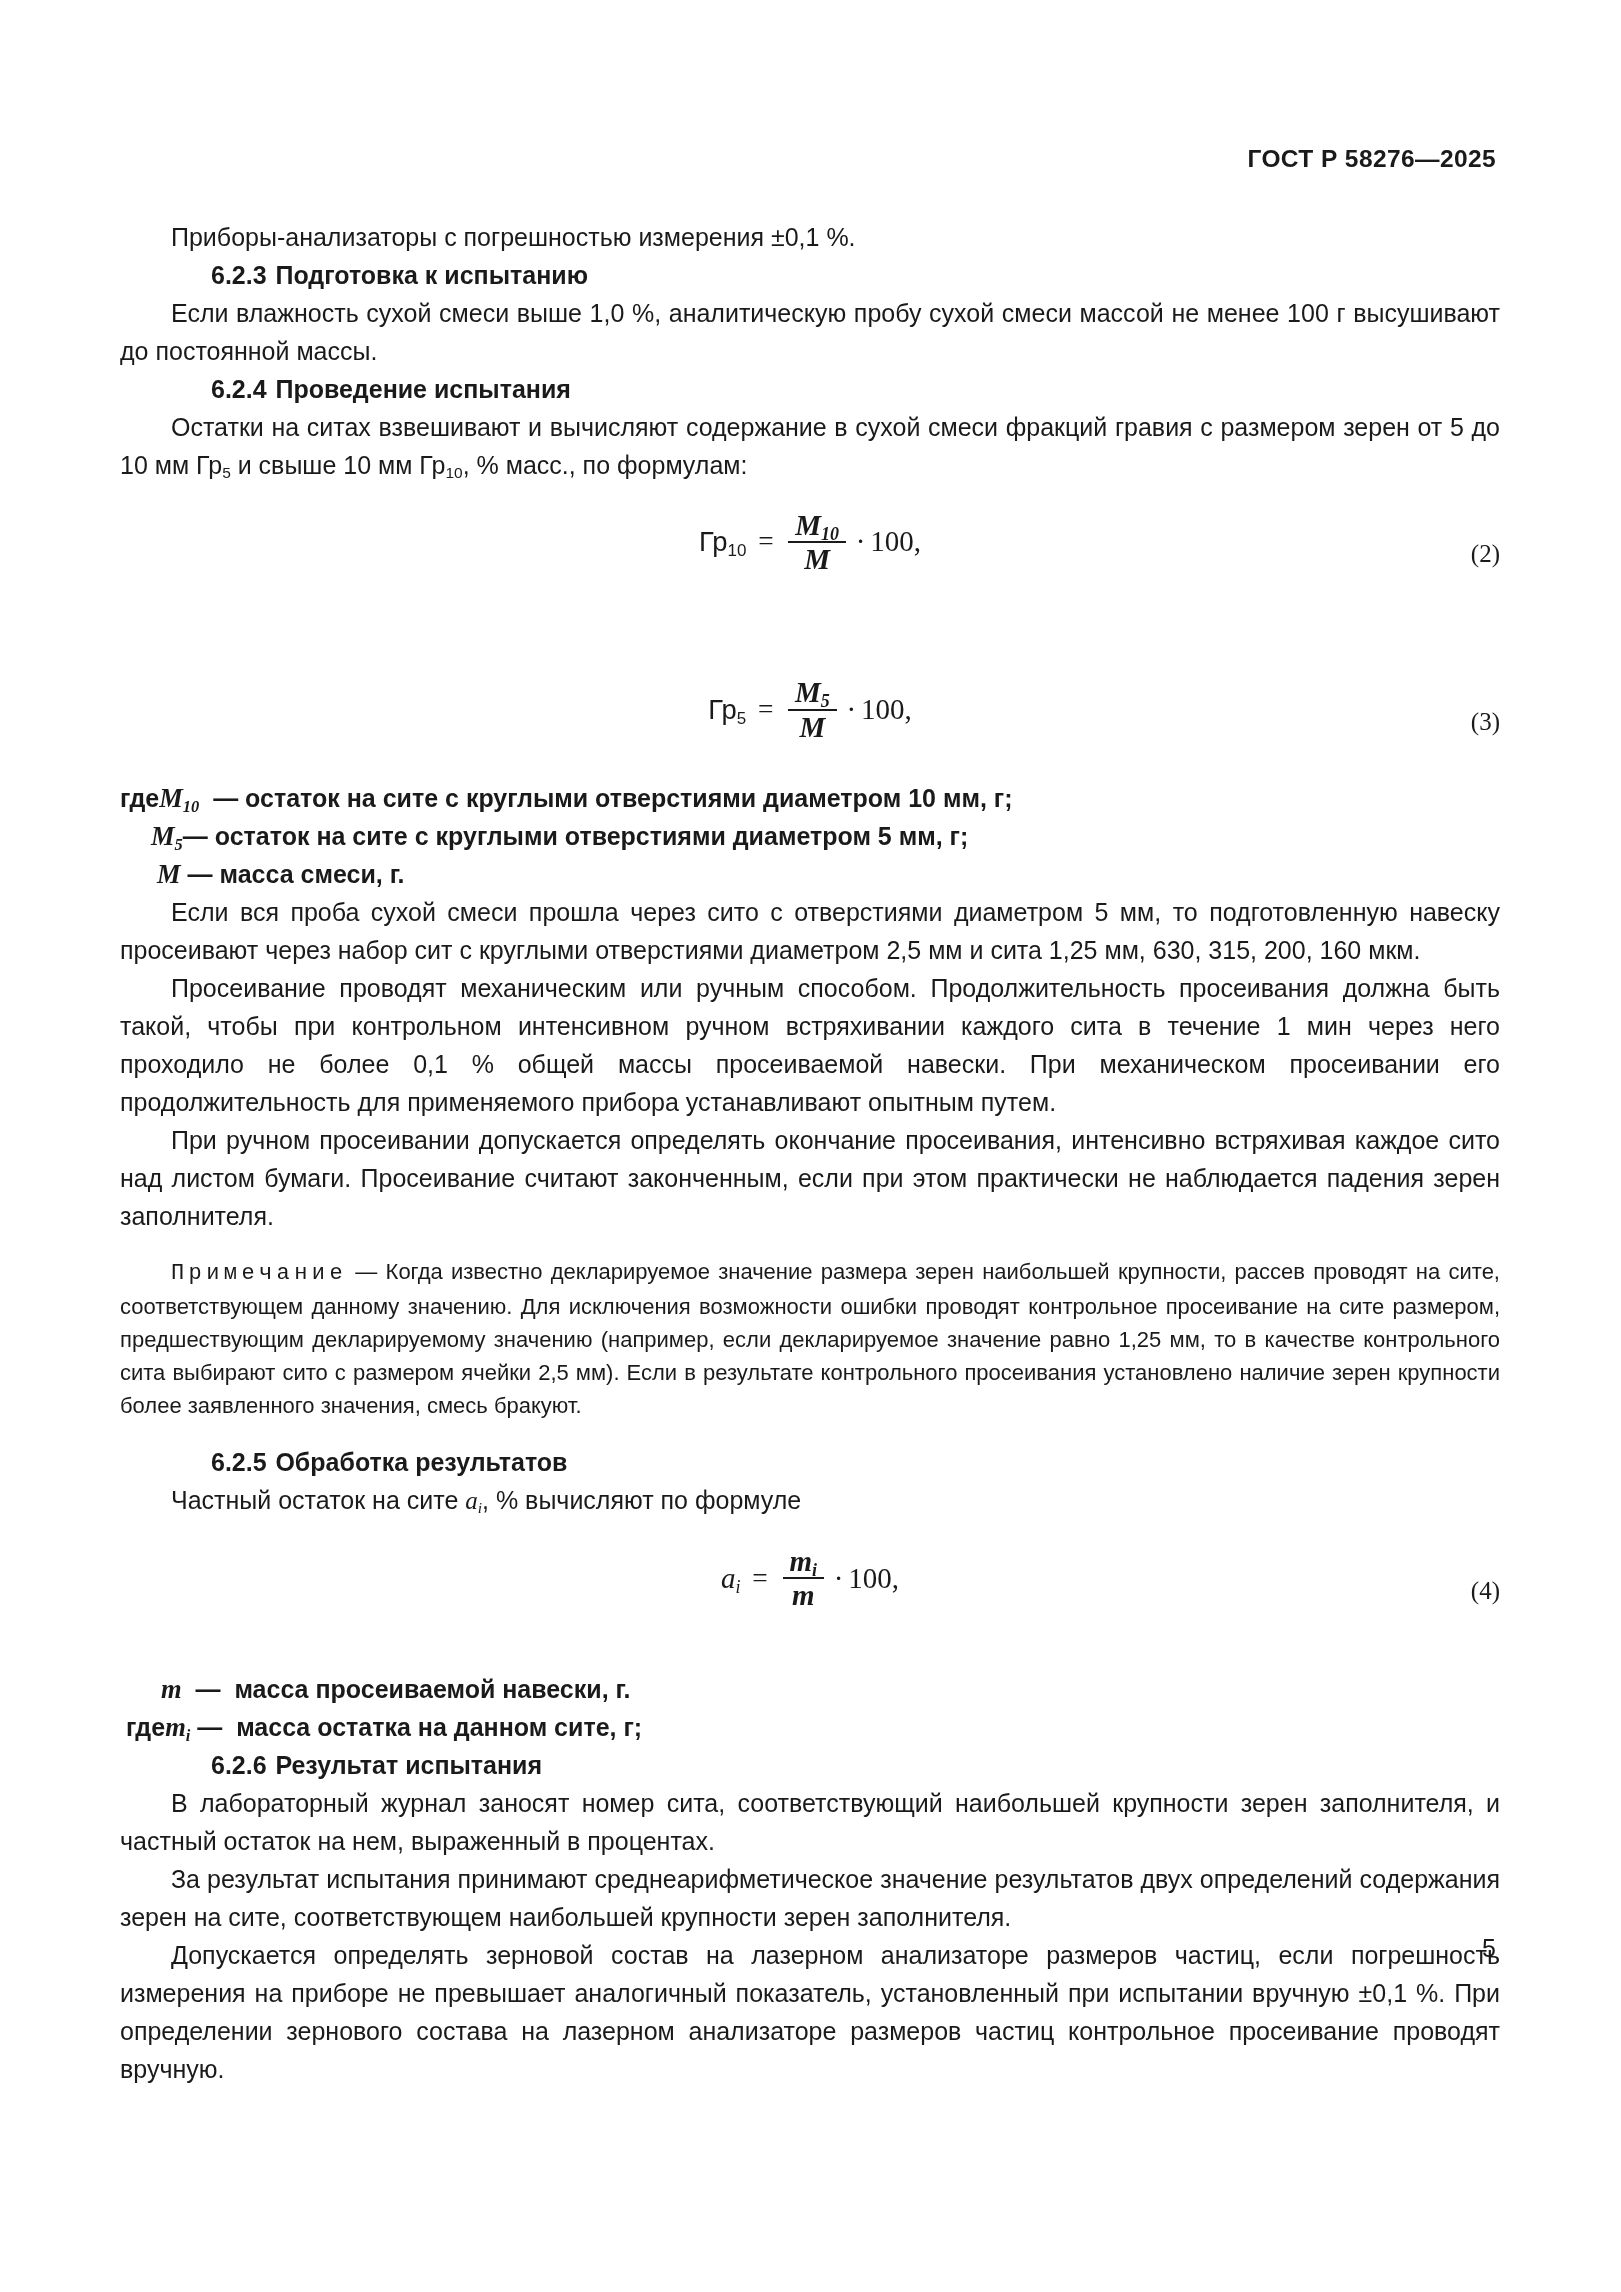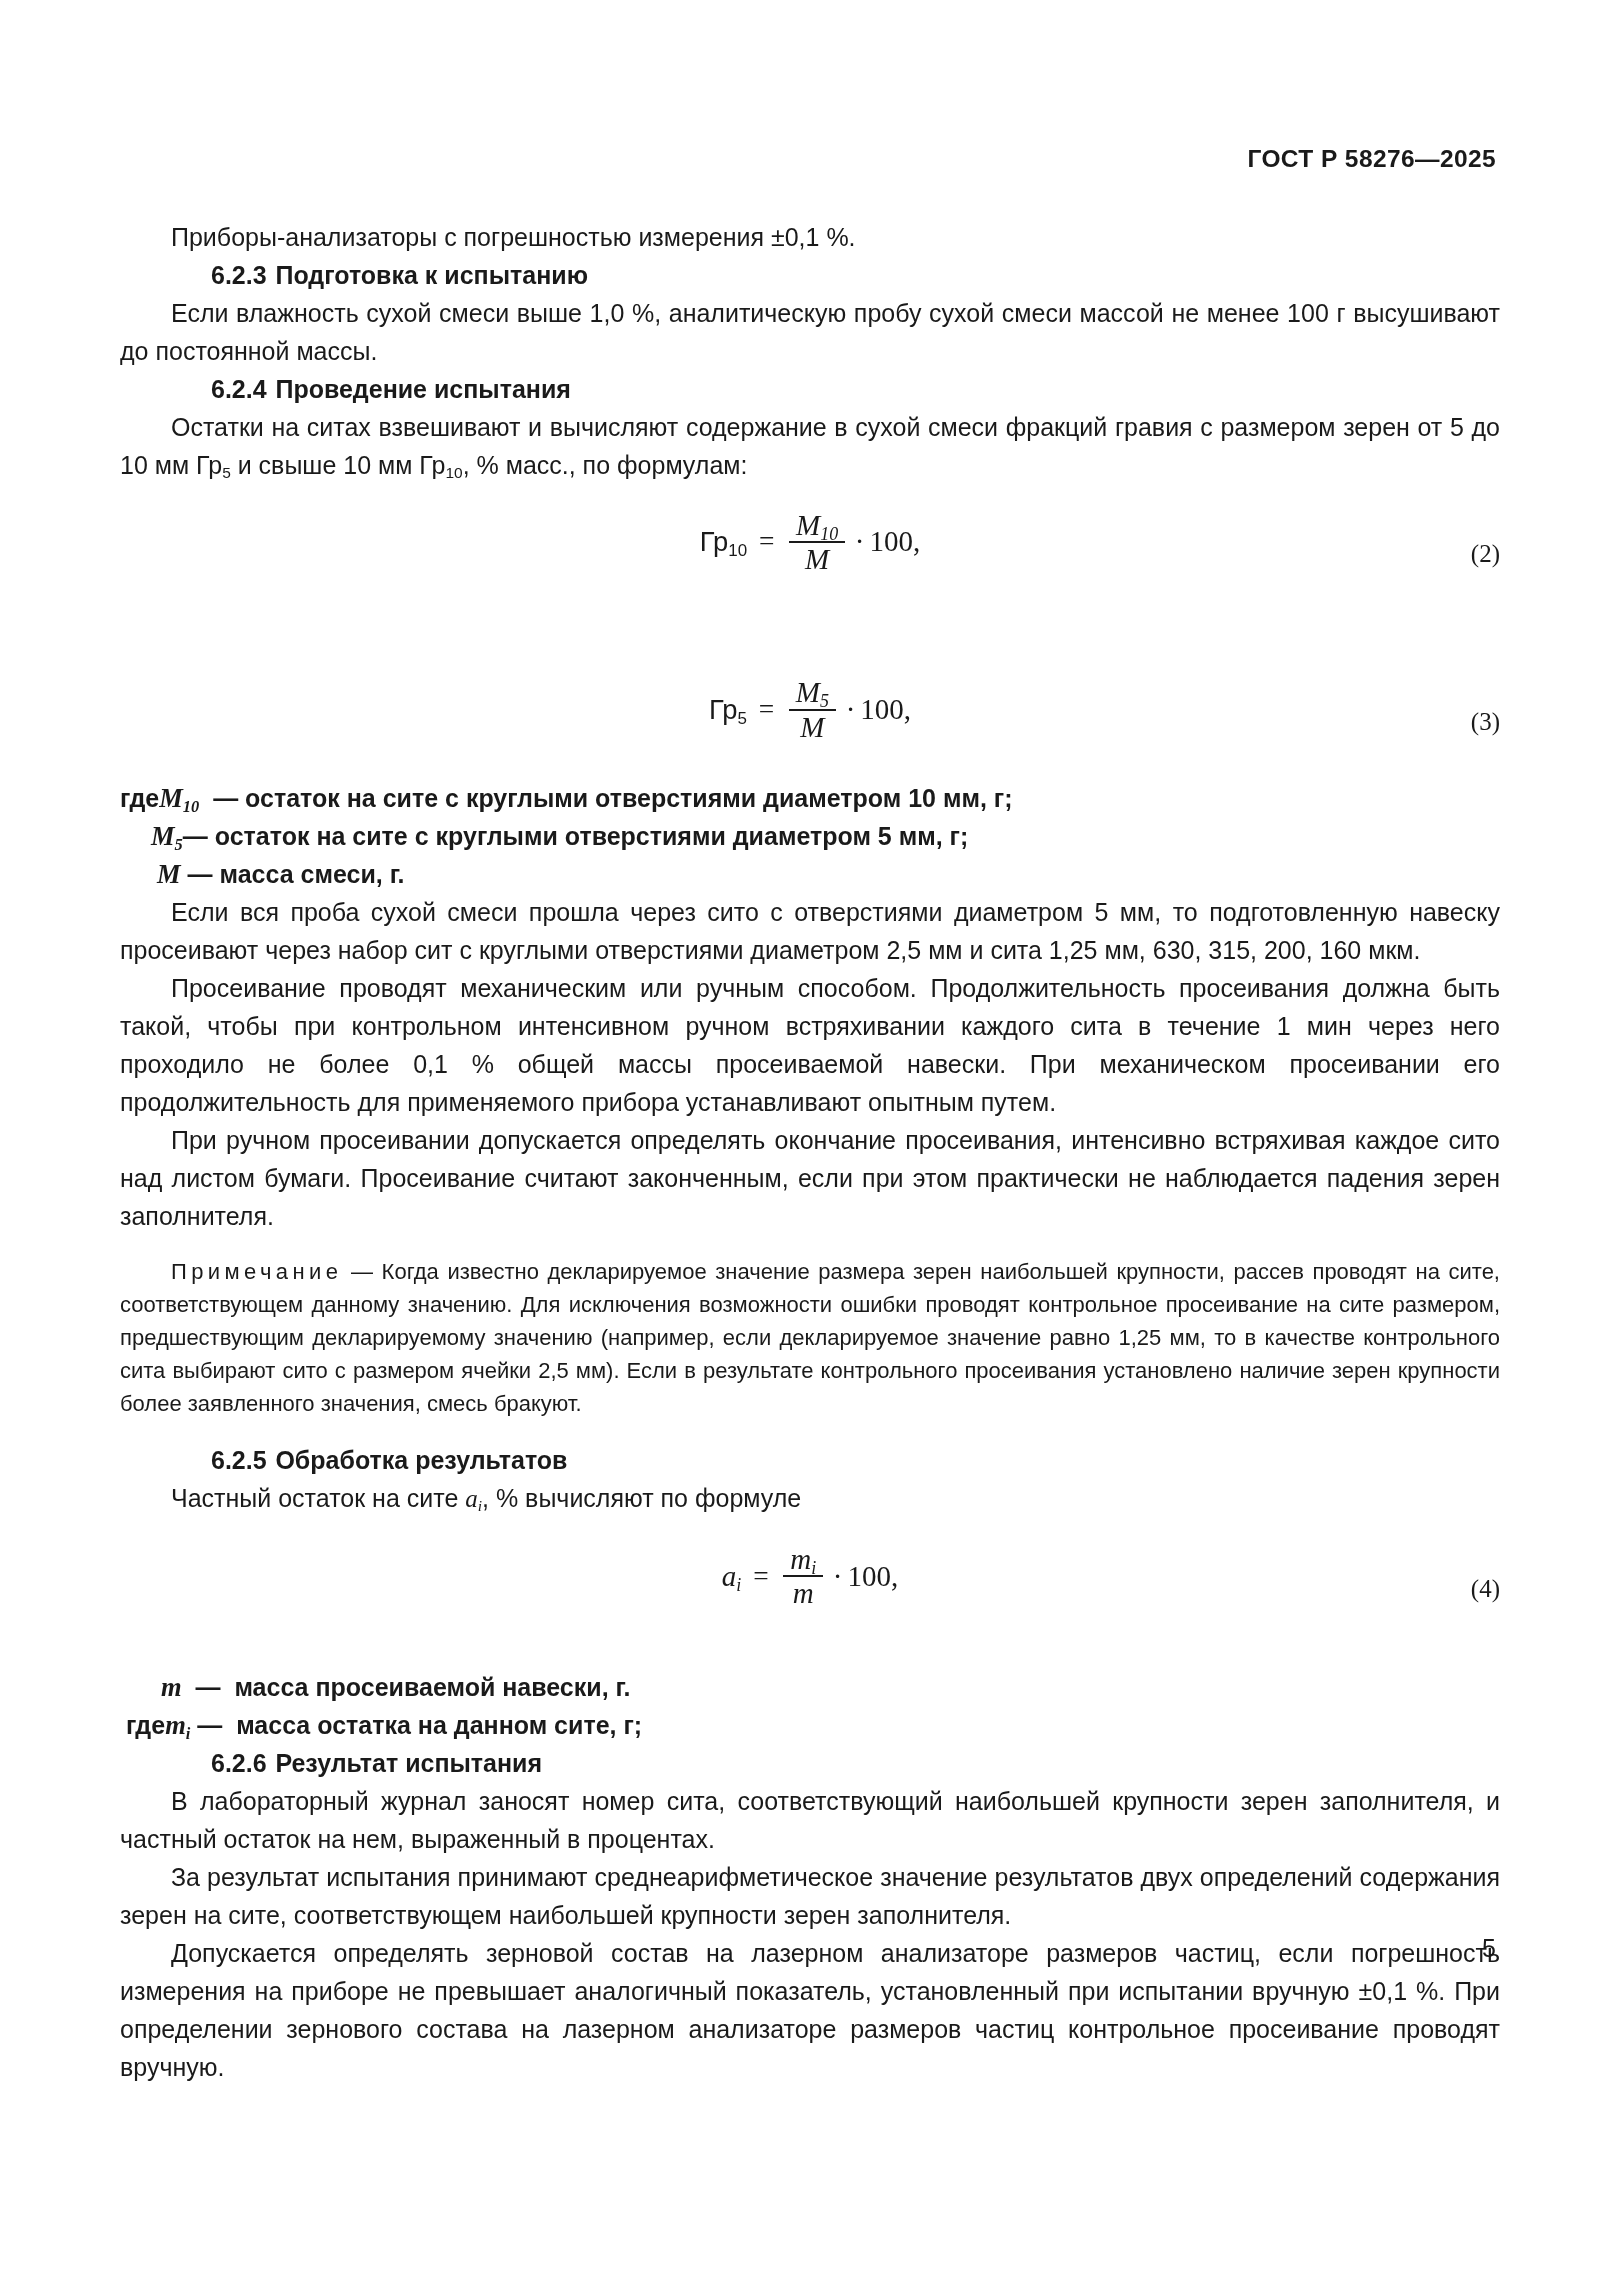--- a/index.html
+++ b/index.html
@@ -87,20 +87,21 @@
     font-style: italic;
     font-size: 29px;
   }
   .eq { margin: 0 11.8px; font-size: 27.4px; }
   .frac {
     display: inline-flex;
     flex-direction: column;
     align-items: center;
     vertical-align: middle;
     margin: 0 2.9px;
+    font-weight: bold;
   }
   .frac .nume {
     padding: 0 6.9px 1px 6.9px;
     line-height: 1.05;
   }
   .frac .bar {
     width: 100%;
     height: 2px;
     background: #1a1a1a;
   }
@@ -123,20 +124,21 @@
   
   .note {
     font-size: 22px;
     line-height: 33px;
     text-align: justify;
     text-indent: 51px;
     margin: 0;
   }
   .note .lbl {
     letter-spacing: 4.4px;
+    font-family: Liberation Mono, monospace;
   }
   
   .folio {
     position: absolute;
     right: 125px;
     bottom: 134px;
     font-size: 25px;
   }
 </style>
 </head>

